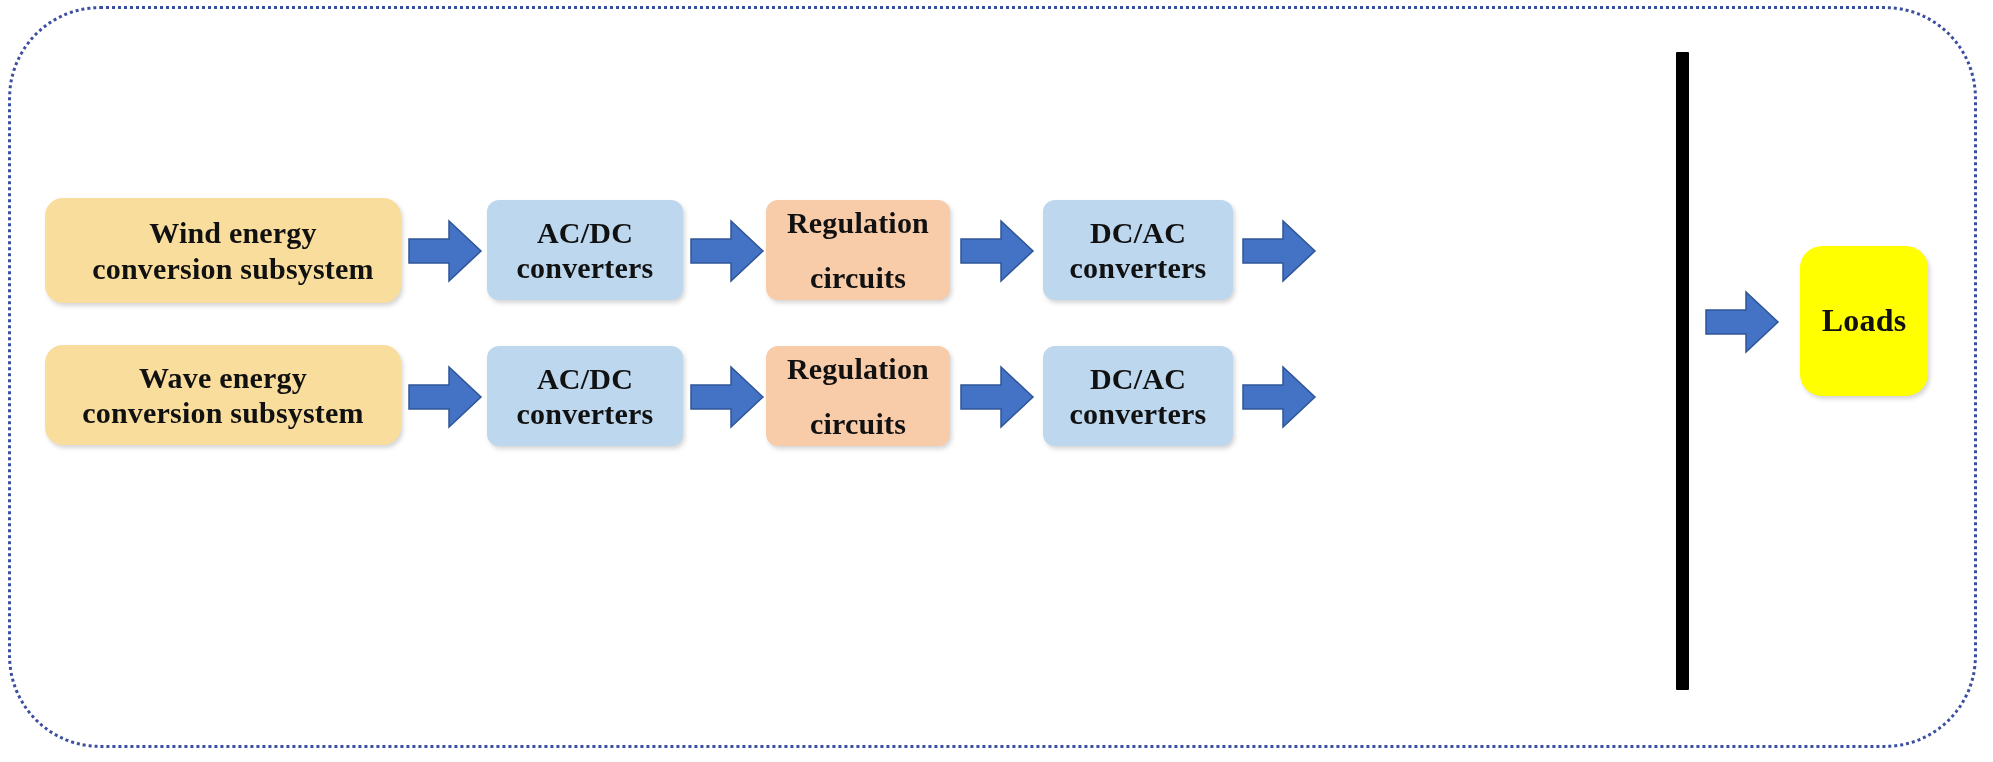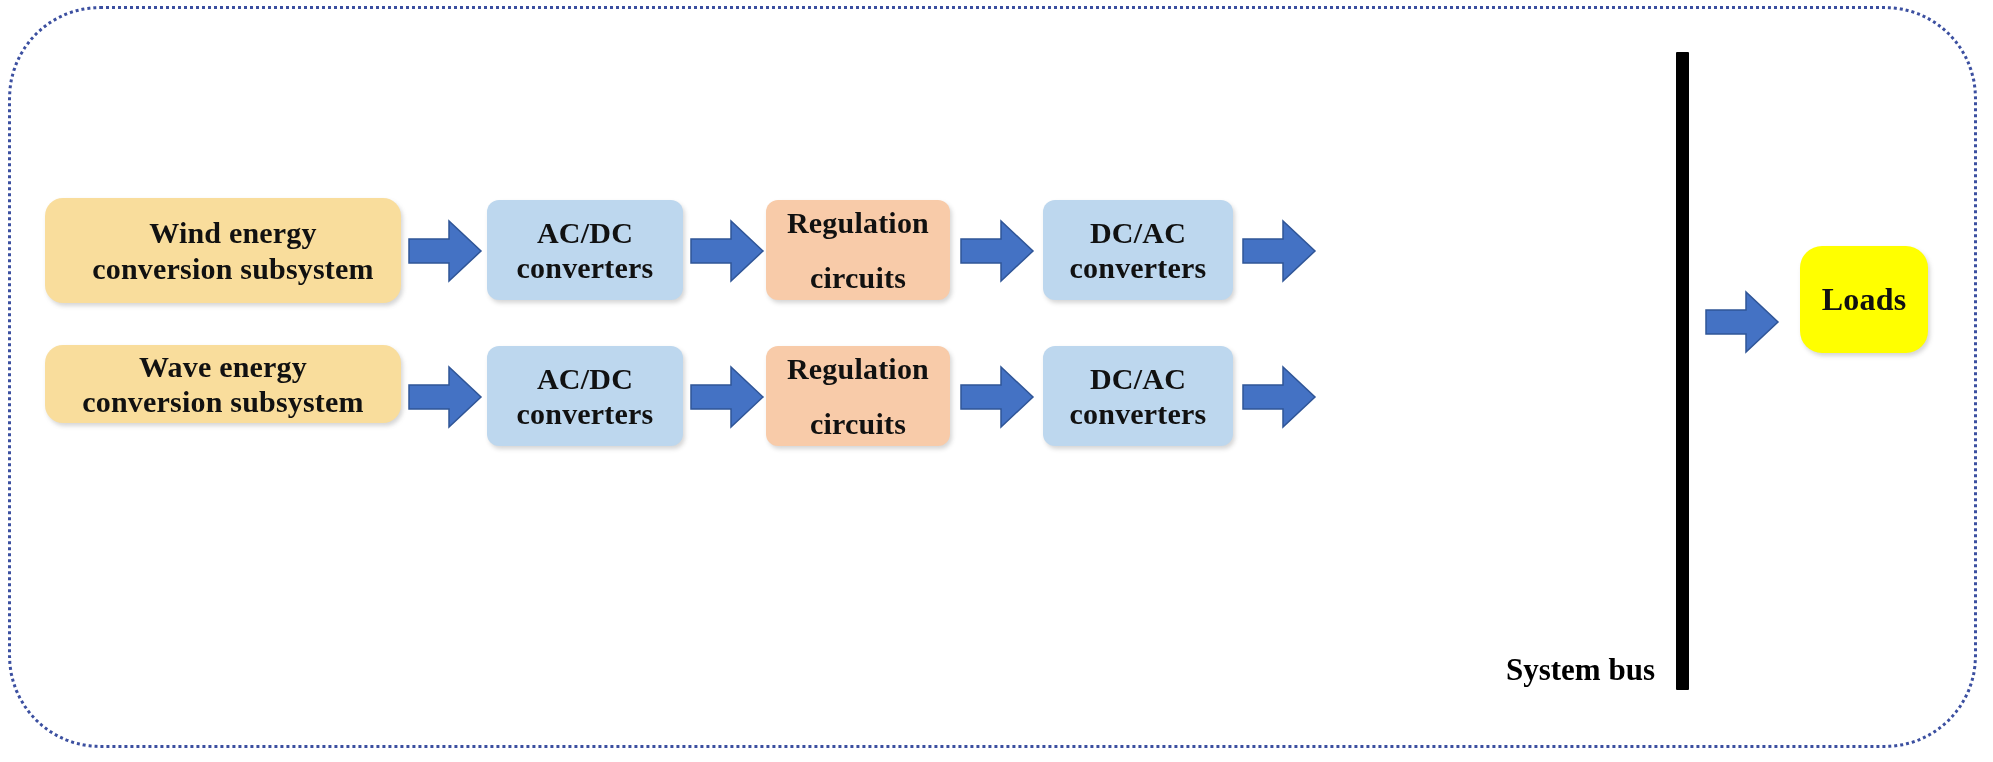--- a/index.html
+++ b/index.html
@@ -134,21 +134,21 @@
     <span class="ln">DC/AC</span>
     <span class="ln">converters</span>
   </div>
 
   <span class="arrow" style="left:1243px; top:215px; width:72px; height:72px;">
     <svg width="72" height="72" viewBox="0 0 72 72">
       <polygon points="0,24 40,24 40,6 72,36 40,66 40,48 0,48" fill="#4472C4" stroke="#2F5597" stroke-width="1.5"></polygon>
     </svg>
   </span>
 
-  <div class="block source" style="left:45px; top:345px; width:356px; height:78px;">
+  <div class="block source" style="left:45px; top:345px; width:356px; height:100px;">
     <span class="ln">Wave energy</span>
     <span class="ln">conversion subsystem</span>
   </div>
 
   <span class="arrow" style="left:409px; top:361px; width:72px; height:72px;">
     <svg width="72" height="72" viewBox="0 0 72 72">
       <polygon points="0,24 40,24 40,6 72,36 40,66 40,48 0,48" fill="#4472C4" stroke="#2F5597" stroke-width="1.5"></polygon>
     </svg>
   </span>
 
@@ -180,25 +180,24 @@
   </div>
 
   <span class="arrow" style="left:1243px; top:361px; width:72px; height:72px;">
     <svg width="72" height="72" viewBox="0 0 72 72">
       <polygon points="0,24 40,24 40,6 72,36 40,66 40,48 0,48" fill="#4472C4" stroke="#2F5597" stroke-width="1.5"></polygon>
     </svg>
   </span>
 
   <div class="bus-line" style="left:1676px; top:52px; width:13px; height:638px;"></div>
 
-  <div class="bus-label" style="left:1400px; top:652px; width:255px;">System bus</div>
 
   <span class="arrow" style="left:1706px; top:286px; width:72px; height:72px;">
     <svg width="72" height="72" viewBox="0 0 72 72">
       <polygon points="0,24 40,24 40,6 72,36 40,66 40,48 0,48" fill="#4472C4" stroke="#2F5597" stroke-width="1.5"></polygon>
     </svg>
   </span>
 
-  <div class="block loads" style="left:1800px; top:246px; width:128px; height:107px;">
+  <div class="block loads" style="left:1800px; top:246px; width:128px; height:150px;">
     <span class="ln">Loads</span>
   </div>
 
 </div>
 
 </body></html>

